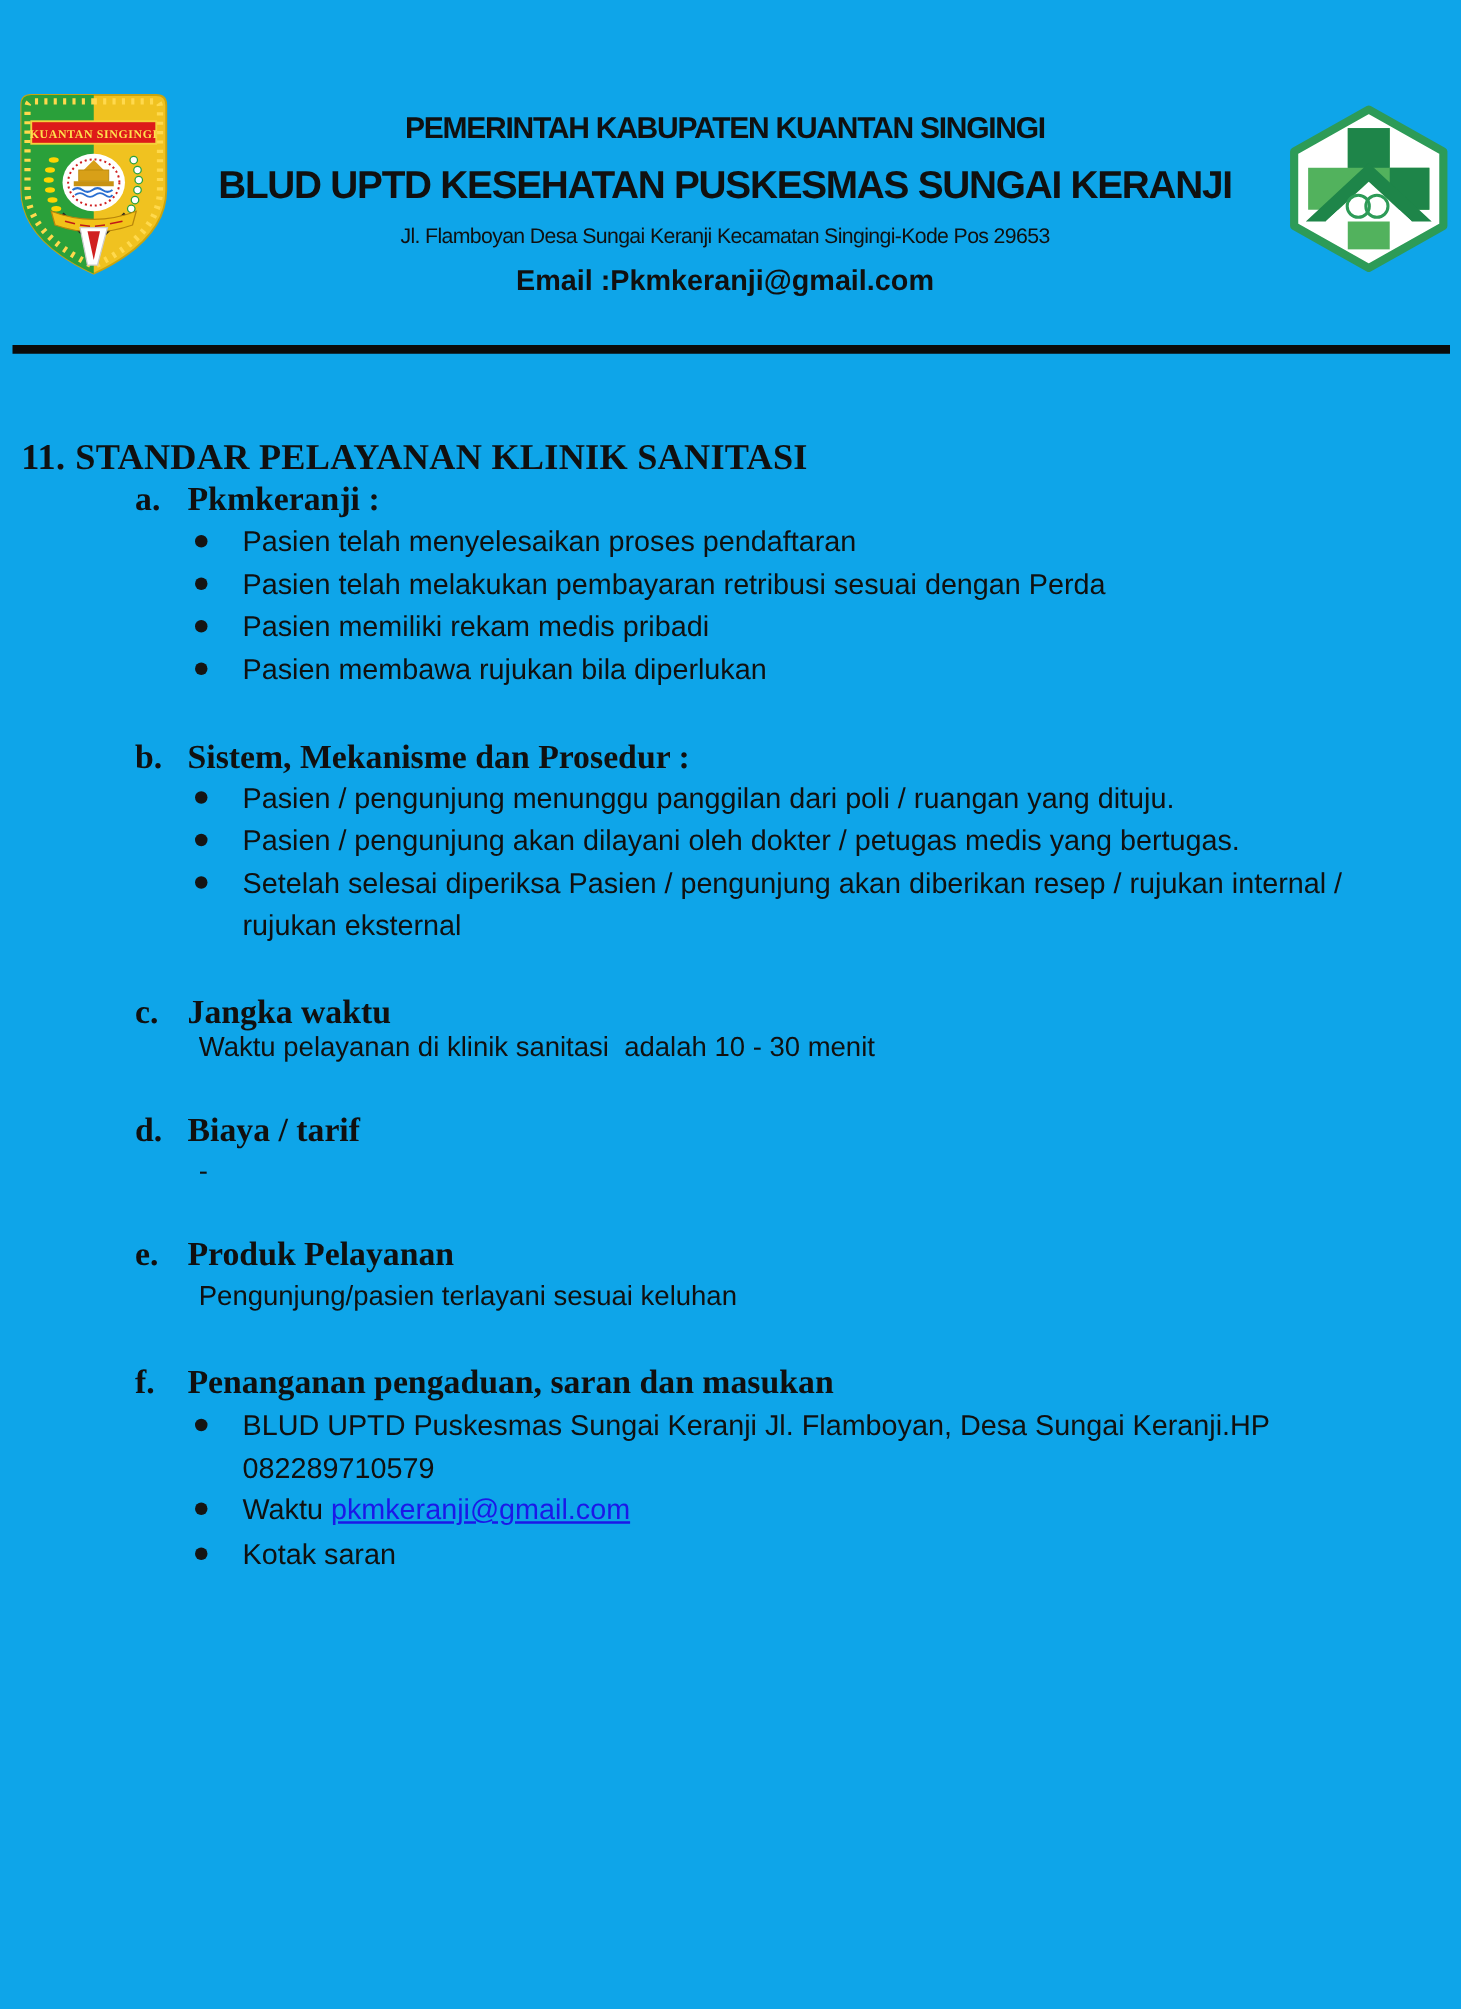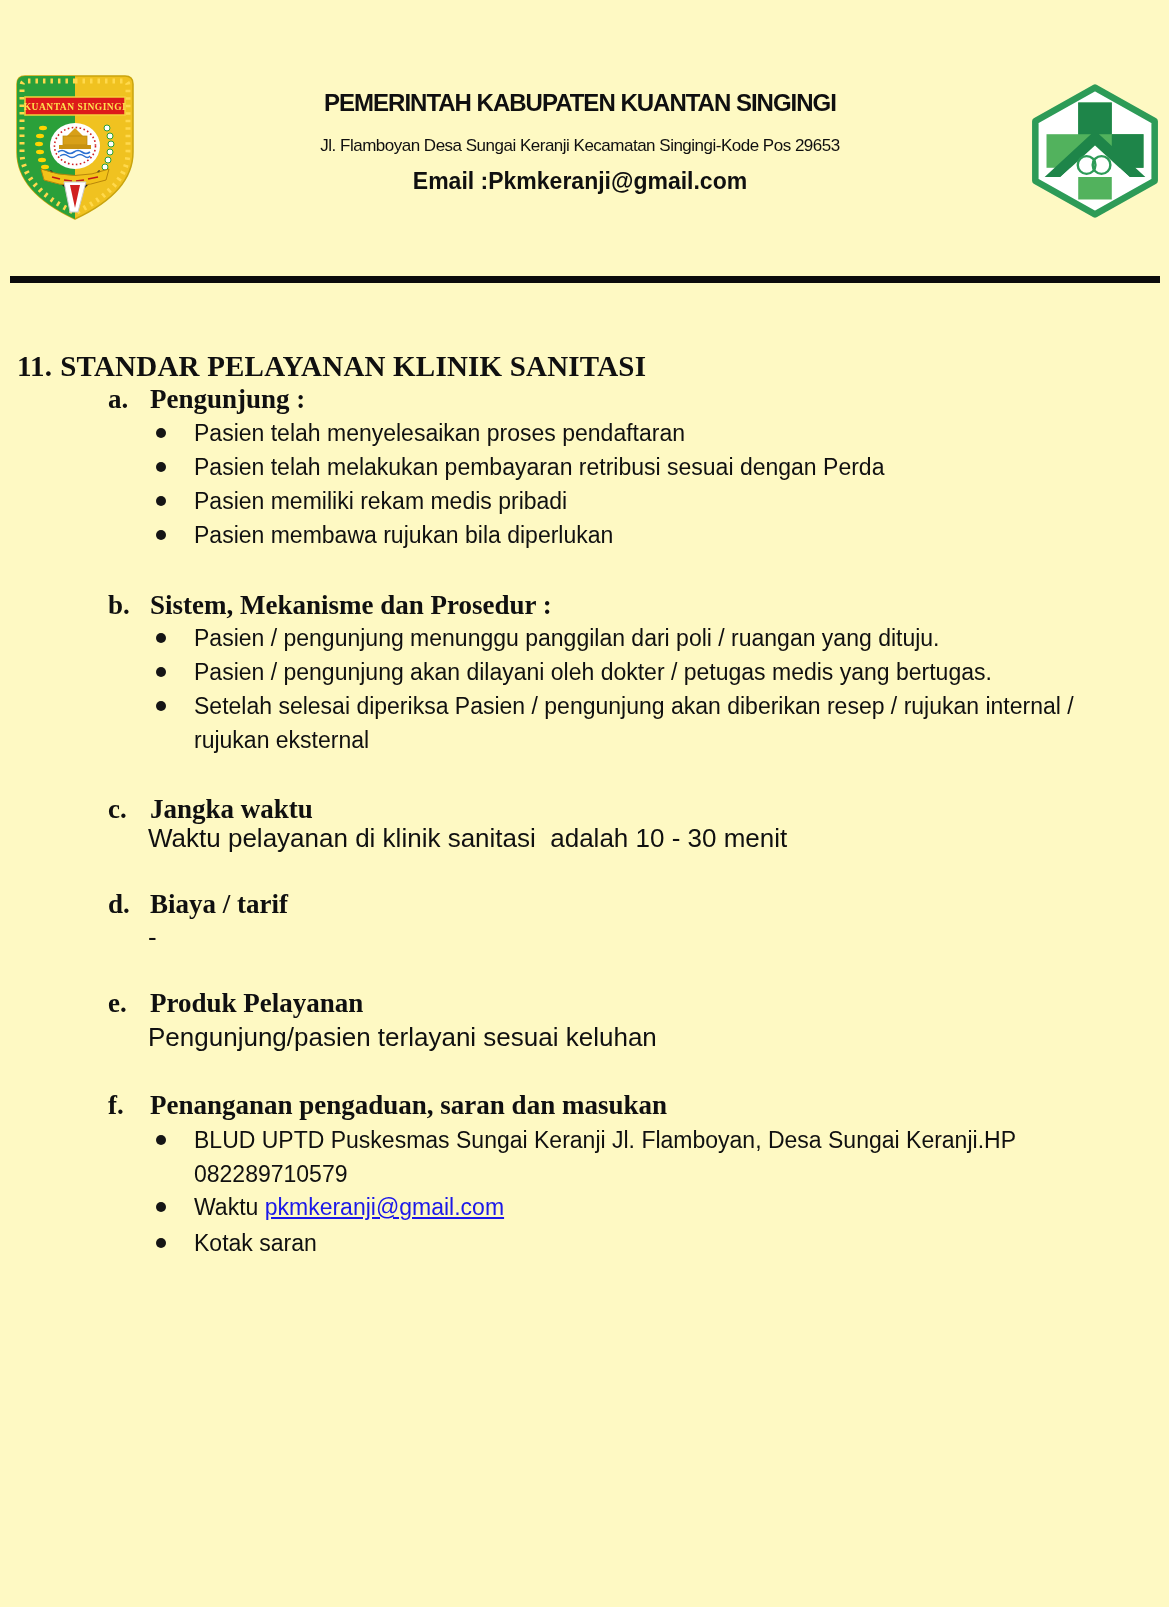--- a/index.html
+++ b/index.html
@@ -1,19 +1,19 @@
 <!DOCTYPE html>
 <html><head>
 <meta charset="utf-8">
 <style>
   html,body{margin:0;padding:0;background:#e8e8e8;}
   .page{
     position:relative;
     width:1169px;height:1607px;
-    background:#fef9c3;
+    background:#0ea5e9;
     font-family:"Liberation Sans",sans-serif;
     color:#101010;
     overflow:hidden;
     margin:0 auto;
   }
   .abs{position:absolute;}
 
   
   .logo-left{left:12px;top:72px;width:126px;height:152px;}
   .logo-right{left:1026px;top:78px;width:138px;height:146px;}
@@ -27,21 +27,21 @@
   
   .serif{font-family:"Liberation Serif",serif;font-weight:bold;}
   .doc-title{left:17px;top:350px;font-size:29px;letter-spacing:0.2px;white-space:nowrap;}
   .doc-title .num{display:inline-block;margin-right:8px;text-align:center;}
   .sec-head{left:108px;font-size:27px;display:flex;white-space:nowrap;}
   .sec-head .letter{width:42px;flex:none;}
   .bullets{left:156px;}
   .bullet{display:flex;}
   .dot{width:10px;height:10px;border-radius:50%;background:#151515;margin-top:12px;flex:none;}
   .btext{margin-left:28px;width:978px;font-size:23px;line-height:34px;white-space:pre-wrap;}
-  .sec-body{left:148px;font-size:26px;line-height:34px;white-space:pre-wrap;width:980px;}
+  .sec-body{left:159px;font-size:22px;line-height:34px;white-space:pre-wrap;width:980px;}
   a.doc-link{color:#1b18e8;text-decoration:underline;}
 </style>
 </head>
 <body>
 
 <div class="page">
 
   <svg class="abs logo-left" viewBox="0 0 126 152">
     <defs>
       <clipPath id="shieldClip">
@@ -101,20 +101,21 @@
     </g>
 
     <g>
       <path d="M52,110 L74,110 L66,140 L58,140 Z" fill="#ffffff" stroke="#cccccc" stroke-width="1"></path>
       <path d="M58,113 L68,113 L63,136 Z" fill="#d02020"></path>
     </g>
   </svg>
 
   <div class="abs head-text">
     <div class="h-line1">PEMERINTAH KABUPATEN KUANTAN SINGINGI</div>
+    <div class="h-line3">BLUD UPTD KESEHATAN PUSKESMAS SUNGAI KERANJI</div>
     <div class="h-addr">Jl. Flamboyan Desa Sungai Keranji Kecamatan Singingi-Kode Pos 29653</div>
     <div class="h-email">Email :Pkmkeranji@gmail.com</div>
   </div>
 
   <svg class="abs logo-right" viewBox="0 0 148 148">
 
     <polygon points="74,6 138,42 138,106 74,142 10,106 10,42" fill="#ffffff" stroke="#2d9b57" stroke-width="7" stroke-linejoin="round"></polygon>
 
     <g>
       <rect x="56" y="22" width="36" height="104" fill="#52b25d"></rect>
@@ -135,21 +136,21 @@
   </svg>
 
   <div class="abs rule"></div>
 
   <div class="abs serif doc-title">
     <span class="num">11.</span><span>STANDAR PELAYANAN KLINIK SANITASI</span>
   </div>
 
   <div class="abs serif sec-head" style="top:384px">
     <span class="letter">a.</span>
-    <span>Pengunjung :</span>
+    <span>Pkmkeranji :</span>
   </div>
   <div class="abs bullets" style="top:416px">
     <div class="bullet">
       <span class="dot"></span>
       <span class="btext">Pasien telah menyelesaikan proses pendaftaran</span>
     </div>
     <div class="bullet">
       <span class="dot"></span>
       <span class="btext">Pasien telah melakukan pembayaran retribusi sesuai dengan Perda</span>
     </div>

